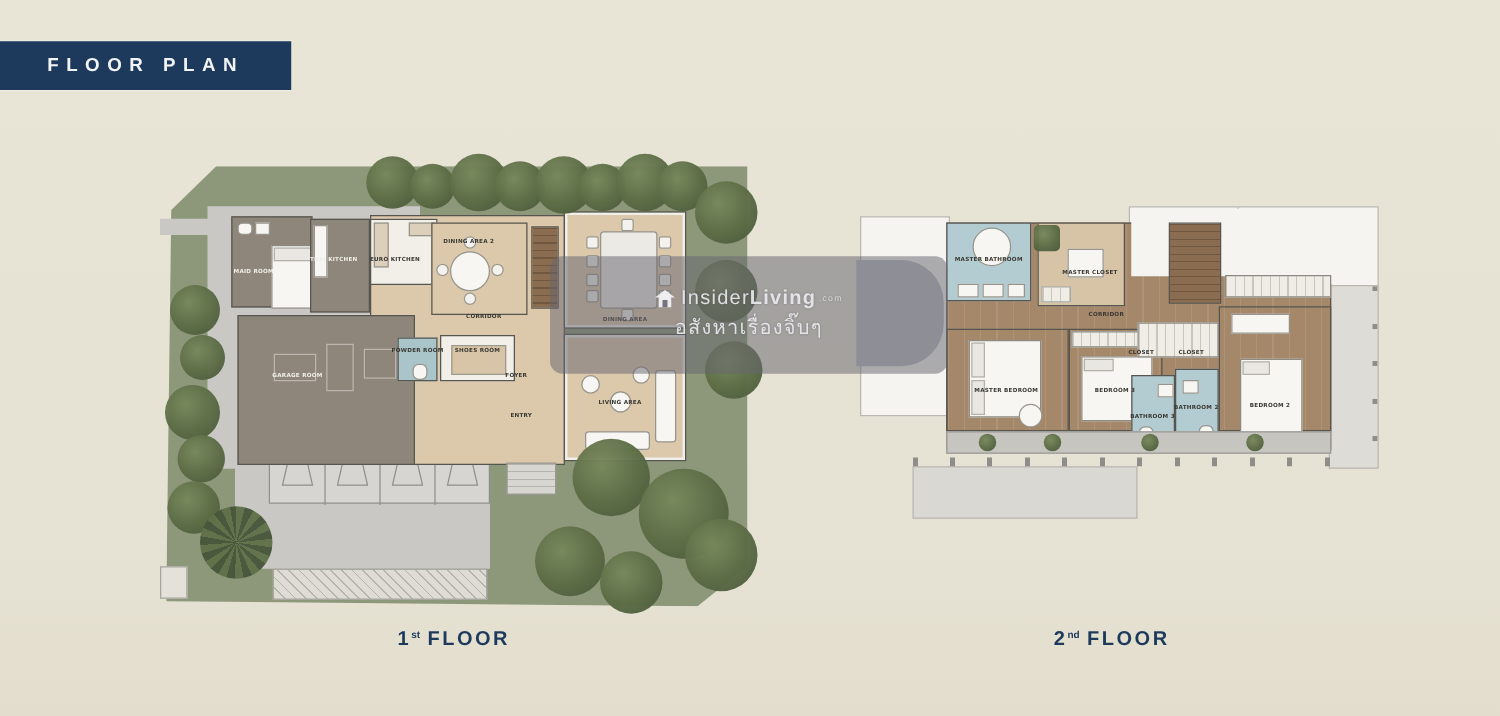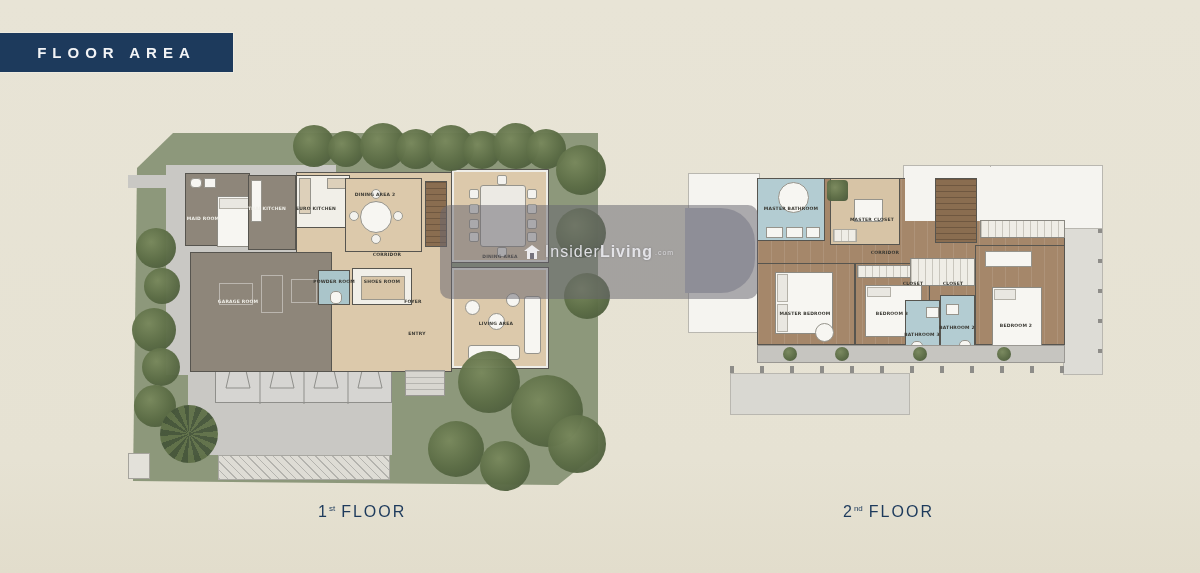--- a/index.html
+++ b/index.html
@@ -6,21 +6,21 @@
   body{width:1200px;height:573px;position:relative;overflow:hidden;
        background:linear-gradient(180deg,#e8e4d6 0%,#e6e2d3 80%,#e2ddcc 100%);
        font-family:"Liberation Sans", sans-serif;}
   .abs{position:absolute;box-sizing:border-box;}
   
   .badge{left:0;top:33px;width:233px;height:39px;background:#1d3a5c;
          display:flex;align-items:center;justify-content:center;
          box-shadow:0 0 0 1px rgba(255,255,255,.25);}
   .badge span{color:#f3f4f6;font-size:15px;letter-spacing:6px;font-weight:600;}
   
-  .caption{color:#1d3a5c;font-size:16px;letter-spacing:2px;font-weight:400;white-space:nowrap;}
+  .caption{color:#1d3a5c;font-size:16px;letter-spacing:2px;font-weight:700;white-space:nowrap;}
   .caption sup{font-size:8px;letter-spacing:0;}
   .caption .w{margin-left:6px;}
   
   .room{position:absolute;box-sizing:border-box;border:1px solid #57554f;}
   .rlabel{position:absolute;font-family:"DejaVu Sans",sans-serif;font-size:4.5px;font-weight:700;
           color:#3a3933;white-space:nowrap;transform:translate(-50%,-50%);letter-spacing:.2px;z-index:30;}
   .tree{position:absolute;border-radius:50%;z-index:20;
         background:radial-gradient(circle at 38% 35%, #78885c 0%, #5a6b44 55%, #465539 100%);
         opacity:.96;}
   .bed{position:absolute;background:#f7f6f2;border:1px solid #8c8a82;}
@@ -40,21 +40,21 @@
   .wm .l1 .b{font-weight:700;}
   .wm .l1 .tld{font-size:7px;margin-left:2px;opacity:.8;}
   .wm .l2{font-size:19px;letter-spacing:2px;margin-top:2px;font-family:"DejaVu Sans",sans-serif;}
   .wm .l3{font-size:16px;letter-spacing:1px;margin-top:1px;font-family:"DejaVu Sans",sans-serif;}
   .wm svg{margin-right:5px;}
 </style>
 </head>
 <body>
 
 <div class="abs badge">
-  <span>FLOOR AREA</span>
+  <span>FLOOR PLAN</span>
 </div>
 
 <div class="abs" style="left:128px;top:123px;width:475px;height:367px;">
 
   <div class="abs" style="left:0;top:0;width:475px;height:367px;background:#8d987b;
        clip-path:polygon(9px 45px,45px 10px,470px 10px,470px 330px,430px 362px,5px 358px);"></div>
 
   <div class="abs" style="left:0;top:52px;width:50px;height:13px;background:#c9c8c4;"></div>
   <div class="abs" style="left:38px;top:42px;width:170px;height:210px;background:#c9c8c4;"></div>
   <div class="abs" style="left:60px;top:250px;width:204px;height:82px;background:#c9c8c4;"></div>
@@ -267,20 +267,21 @@
 <div class="abs wm">
   <div class="l1">
     <svg width="16" height="14" viewBox="0 0 16 14">
       <path d="M8 0 L16 6 L13 6 L13 14 L3 14 L3 6 L0 6 Z" fill="rgba(245,245,248,.9)"></path>
       <rect x="6" y="8" width="4" height="6" fill="rgba(104,102,112,.9)"></rect>
     </svg>
     <span>Insider</span>
       <span class="b">Living</span>
       <span class="tld">.com</span>
   </div>
+  <div class="l3">อสังหาเรื่องจิ๊บๆ</div>
 </div>
 
 <div class="abs caption" style="left:318px;top:503px;">
   <span>1</span><sup>st</sup><span class="w">FLOOR</span>
 </div>
 <div class="abs caption" style="left:843px;top:503px;">
   <span>2</span><sup>nd</sup><span class="w">FLOOR</span>
 </div>
 
 </body></html>

